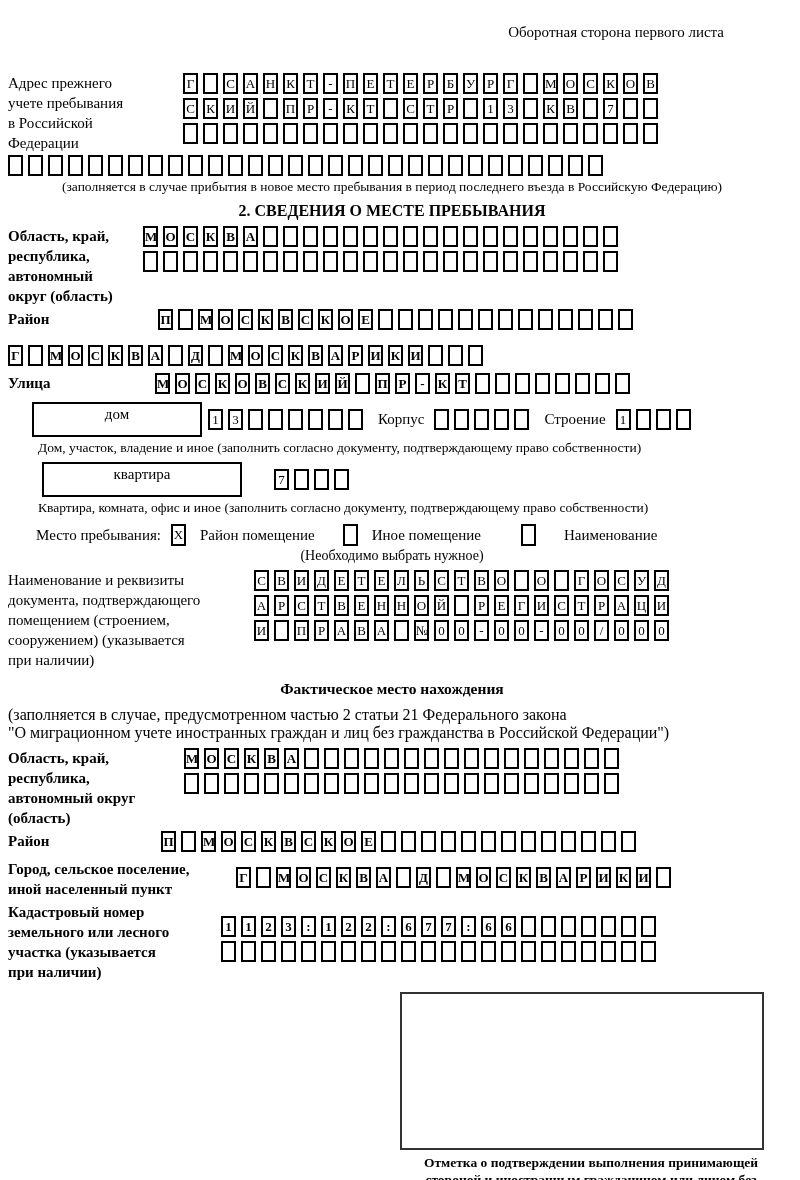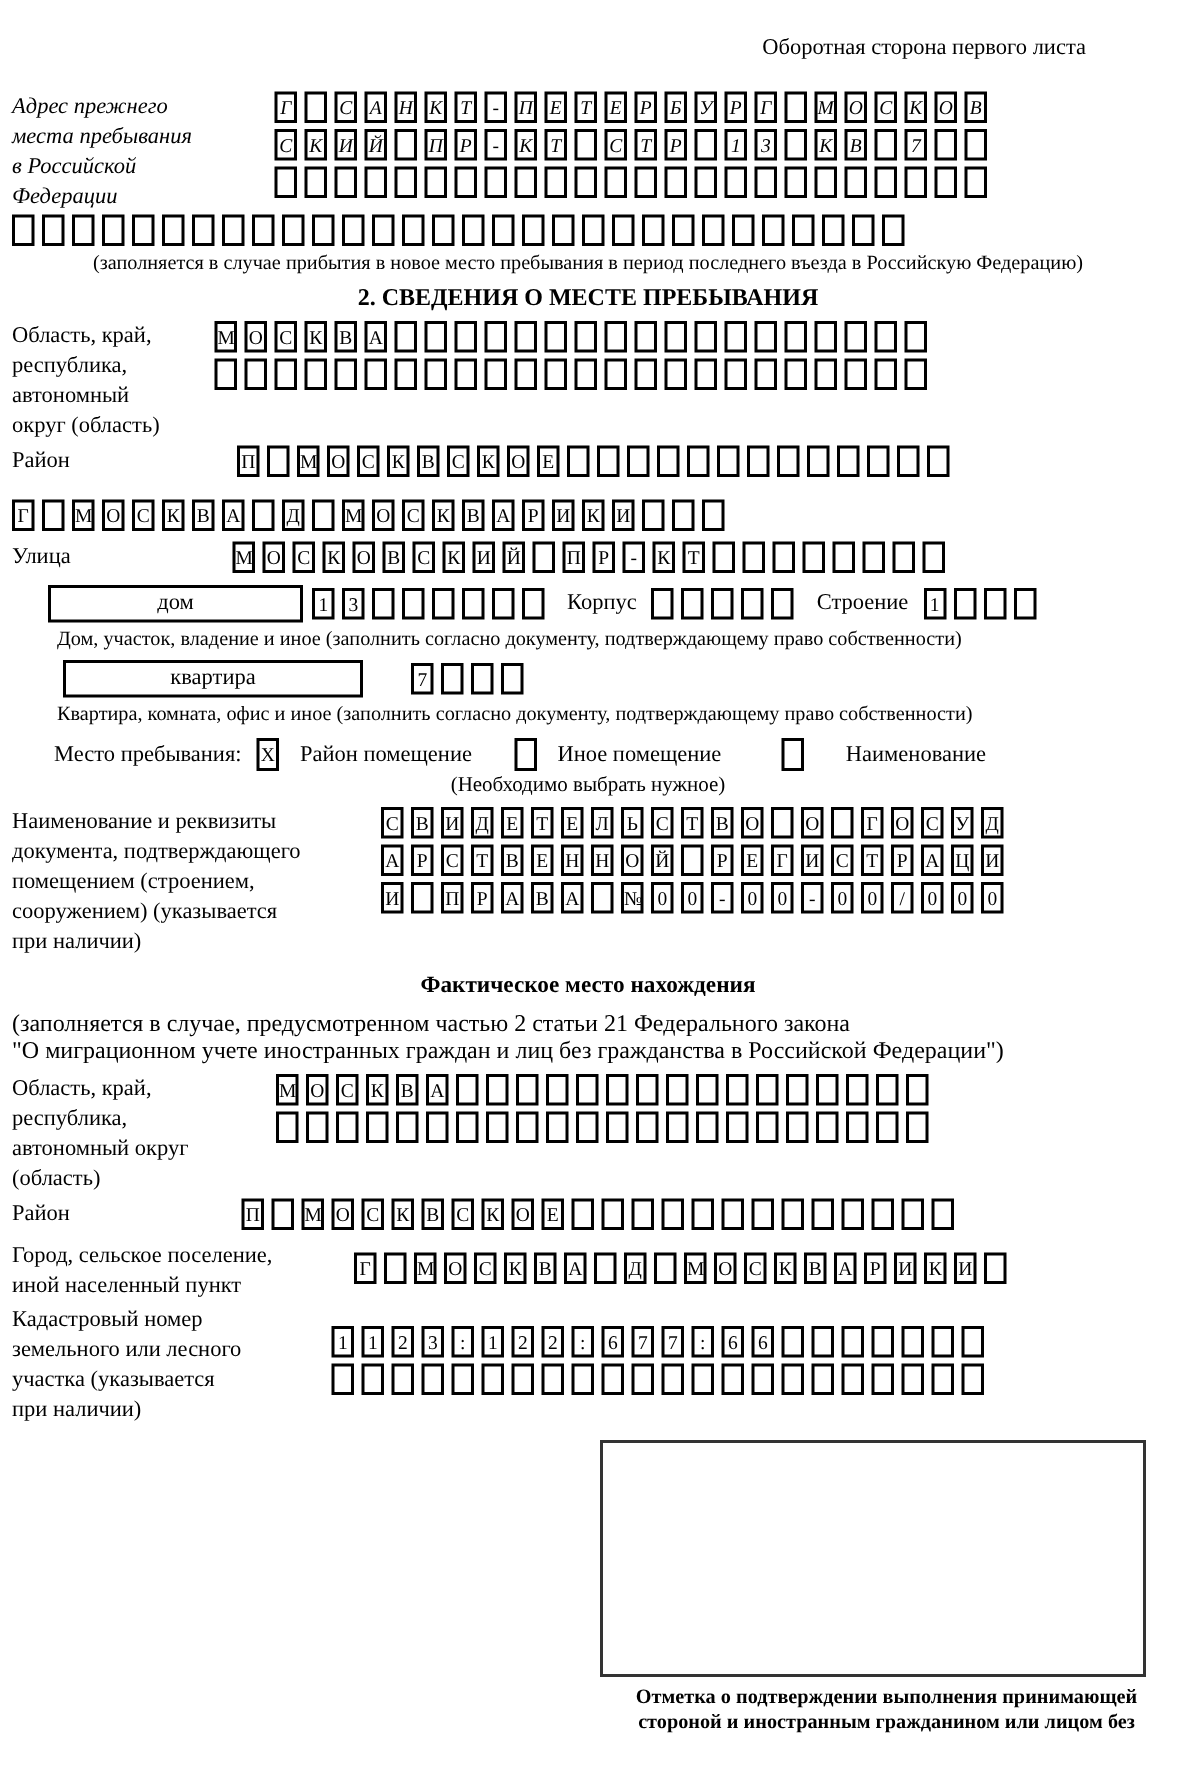--- a/index.html
+++ b/index.html
@@ -13,32 +13,32 @@
   .lab { font-size:15px; line-height:20px; flex:none; }
   .lab div { white-space:nowrap; } .w135 { width:135px; } .w150 { width:150px; }
   .w168 { width:175px; } .w147 { width:147px; } .w246 { width:246px; }
   .w176 { width:176px; } .w153 { width:153px; } .w228 { width:228px; } .w213 { width:213px; }
 
   .boxrow { display:flex; margin-bottom:4px; }
   .cbox { flex:none; width:15px; height:21px; border:2px solid #000; margin-right:5px;
           font-size:13px; line-height:18px; text-align:center; display:inline-block; }
   .boxrow.inline { margin-bottom:0; }
 
-  .addr-block { margin-top:20px;font-style:italic; }
+  .addr-block { margin-top:32px; }
   .fullrow { margin:2px 0 0 0; }
 
   .caption { font-size:13.5px; text-align:center; margin-top:3px; }
   .sec-title { font-size:16px; font-weight:bold; text-align:center; margin:7px 0 6px 0; }
 
-  .block { margin-bottom:3px; }
+  .block { margin-bottom:3px;font-weight:bold; }
   .vpad8 { margin-top:8px; }
   .vpad14 { margin-top:14px; }
 
   .dom-row { align-items:center; margin:4px 0 2px 24px; }
-  .widebox { border:2px solid #000; height:25px; font-size:15px; line-height:21px; text-align:center; flex:none; }
+  .widebox { border:2px solid #000; height:35px; font-size:15px; line-height:21px; text-align:center; flex:none; }
   .wb-dom { width:170px; margin-right:6px; }
   .wb-kv  { width:200px; margin-left:34px; margin-right:8px; }
   .inline-label { font-size:15px; margin:0 10px; white-space:nowrap; }
   .kv-row { align-items:center; margin:6px 0 2px 0;gap:24px; }
 
   .mesto-row { align-items:center; margin:8px 0 0 28px; font-size:15px; }
   .mesto-row .cbox { margin:0 14px 0 10px; height:22px; }
   .mesto-row .optlab { white-space:nowrap; }
   .note { font-size:14px; text-align:center; margin:2px 0 6px 0; }
 
@@ -54,21 +54,21 @@
 </head>
 <body>
 
 <div class="page">
 
   <div class="header-line">Оборотная сторона первого листа</div>
 
   <div class="frow addr-block">
     <div class="lab w168">
         <div>Адрес прежнего</div>
-        <div>места пребывания</div>
+        <div>учете пребывания</div>
         <div>в Российской</div>
         <div>Федерации</div>
       </div>
     <div>
       <div class="boxrow">
           <span class="cbox">Г</span>
           <span class="cbox"></span>
           <span class="cbox">С</span>
           <span class="cbox">А</span>
           <span class="cbox">Н</span>

